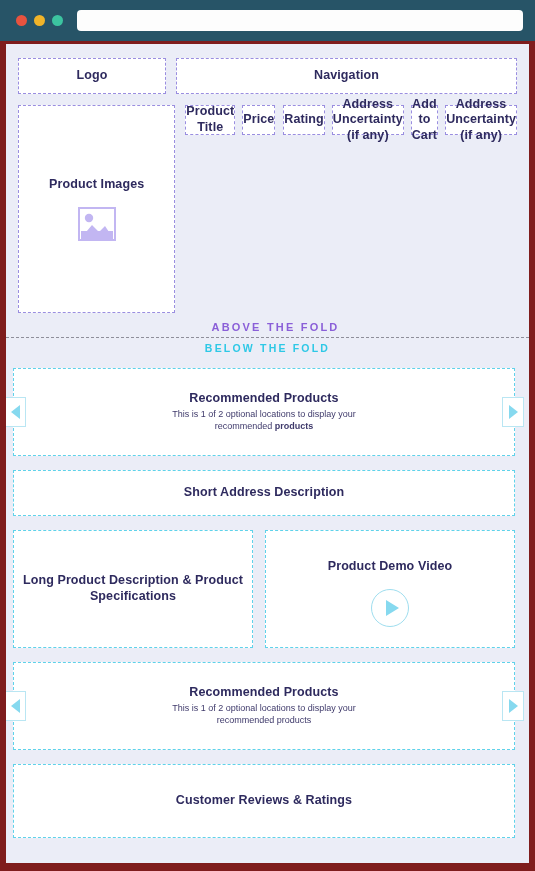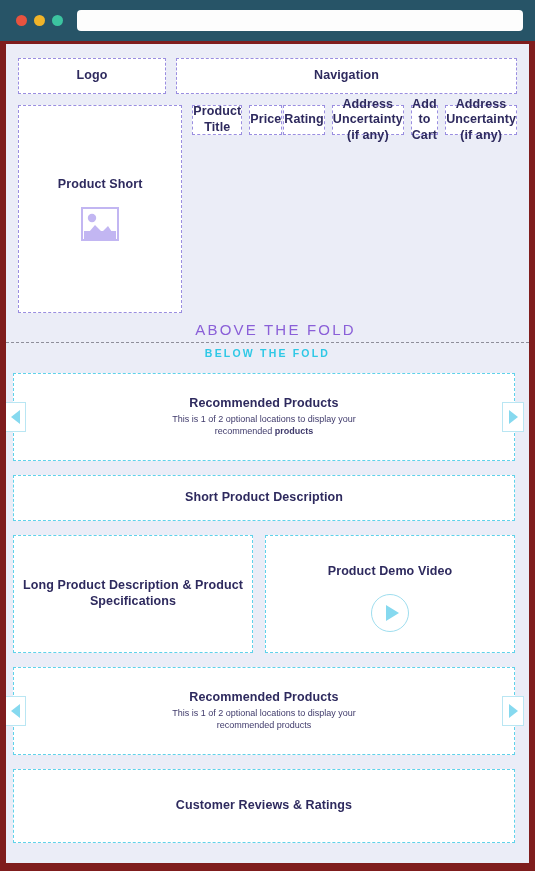--- a/index.html
+++ b/index.html
@@ -137,34 +137,34 @@
   }
   #right-col {
     flex: 1;
     display: flex;
     flex-direction: row;
     gap: 7px;
   }
   .right-box { height: 30px; }
   #price-rating-row {
     display: flex;
-    gap: 1px;
+    gap: 8px;
     height: 30px;
   }
   #price-box  { width: 44%; height: 30px; }
   #rating-box { flex: 1; height: 30px; }
 
   
   #fold-zone {
     padding: 8px 0 0 0;
     text-align: center;
   }
   #above-fold-label {
-    font-size: 15px;
-    font-weight: normal;
+    font-size: 11px;
+    font-weight: bold;
     letter-spacing: 2.2px;
     color: #8a5fd8;
     display: block;
     padding-bottom: 4px;
     padding-left: 16px;
   }
   #fold-line {
     border-top: 1.6px dashed #8e8e9a;
     width: 100%;
   }
@@ -271,21 +271,21 @@
           <span class="wf-label">Logo</span>
         </div>
         <div class="wf purple" id="nav-box">
           <span class="wf-label">Navigation</span>
         </div>
       </div>
 
       <div id="hero-row">
 
         <div class="wf purple" id="product-images-box">
-          <span class="wf-label">Product Short</span>
+          <span class="wf-label">Product Images</span>
           <svg id="image-placeholder-icon" viewBox="0 0 38 34">
             <rect x="1" y="1" width="36" height="32" fill="#ffffff" stroke="#c2b6f2" stroke-width="2"></rect>
             <circle cx="11" cy="11" r="4.2" fill="#c2b6f2"></circle>
             <path d="M3 31 L14 18 L21 25 L27 19 L35 31 Z" fill="#c2b6f2"></path>
             <rect x="3" y="24" width="32" height="8" fill="#c2b6f2"></rect>
           </svg>
         </div>
 
         <div id="right-col">
           <div class="wf purple right-box">
@@ -331,21 +331,21 @@
           <span class="wf-label">Recommended Products</span>
           <div class="wf-sub">
             <span>This is 1 of 2 optional locations to display your recommended </span><b>products</b>
           </div>
           <div class="carousel-arrow right">
             <span class="arrow-tri right"></span>
           </div>
         </div>
 
         <div class="wf cyan" id="short-desc-box">
-          <span class="wf-label">Short Product Description</span>
+          <span class="wf-label">Short Address Description</span>
         </div>
 
         <div id="media-row">
           <div class="wf cyan" id="long-desc-box">
             <span class="wf-label">Long Product Description &amp; Product Specifications</span>
           </div>
           <div class="wf cyan" id="demo-video-box">
             <span class="wf-label">Product Demo Video</span>
             <div id="play-button">
               <span id="play-triangle"></span>

